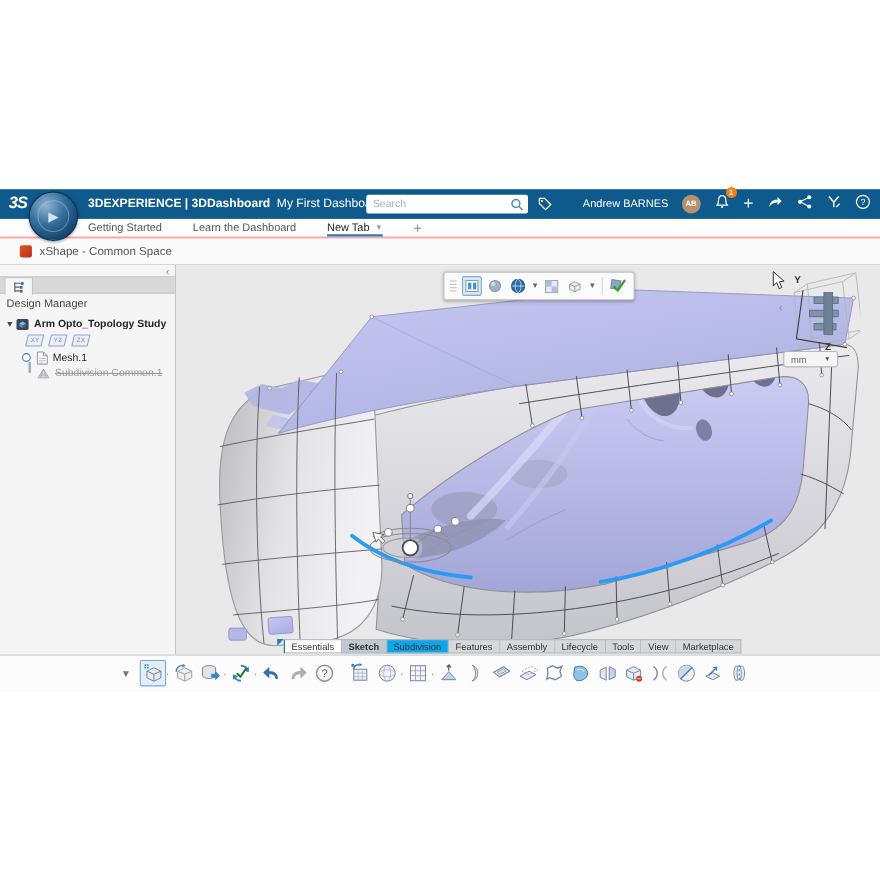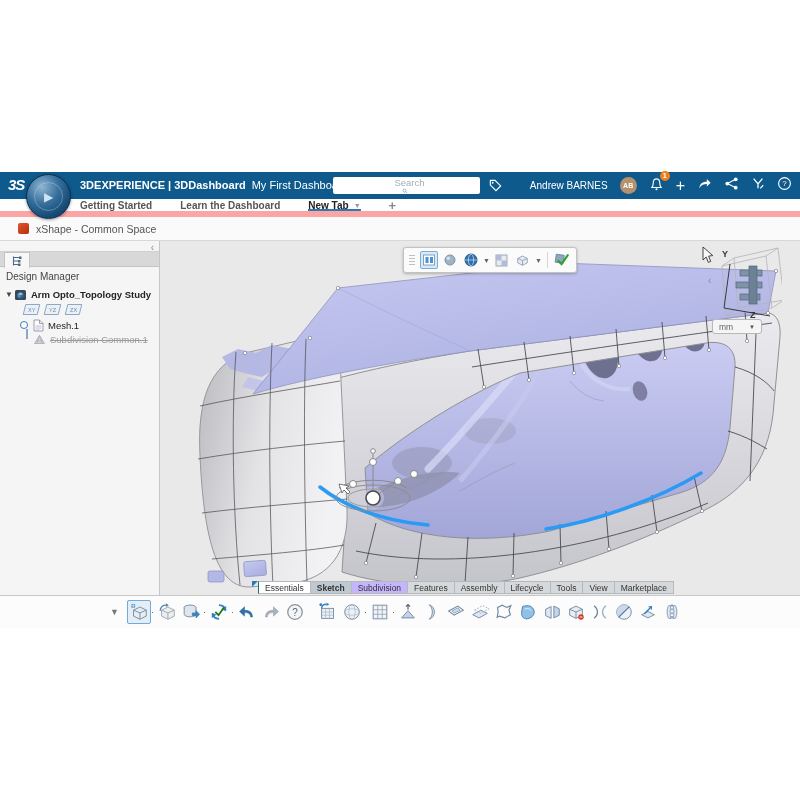--- a/index.html
+++ b/index.html
@@ -11,32 +11,32 @@
   .topbar { position:absolute; top:0; left:0; right:0; height:37px; background:#0e5a8c; }
   .logo3ds { position:absolute; left:8px; top:4px; color:#fff; font-size:15px; font-weight:bold; font-style:italic; letter-spacing:-1px; }
   .compass { position:absolute; left:26px; top:2px; width:45px; height:45px; border-radius:50%; z-index:9;
     background:radial-gradient(circle at 35% 28%, #8fb4d2, #36709c 40%, #164a74 72%, #0b3354 100%);
     border:1px solid #0a3150; box-shadow:0 1px 3px rgba(0,0,0,.4); }
   .compass::before { content:""; position:absolute; inset:7px; border-radius:50%; border:1px solid rgba(200,225,245,.35); }
   .compass::after { content:"\25B6"; position:absolute; left:0; right:0; top:50%; transform:translateY(-52%); text-align:center; color:#cfe3f2; font-size:12px; }
   .brand { position:absolute; left:80px; top:7px; color:#fff; font-size:11px; white-space:nowrap; display:flex; align-items:center; gap:6px; }
   .brand b { font-weight:bold; }
   .brand .chev { font-size:8px; color:#cfe0ee; }
-  .searchbox { position:absolute; left:333px; top:5px; width:147px; height:17px; background:#fff; border-radius:2px; display:flex; align-items:center;flex-direction:column; }
+  .searchbox { position:absolute; left:333px; top:5px; width:147px; height:17px; background:#fff; border-radius:2px; display:flex; align-items:center; }
   .searchbox .ph { flex:1; padding-left:6px; font-size:9.5px; color:#9fb0bc; }
   .tagwrap { position:absolute; left:488px; top:6px; }
   .usercluster { position:absolute; right:8px; top:0; height:27px; display:flex; align-items:center; gap:12px; }
   .uname { color:#fff; font-size:10px; white-space:nowrap; }
   .avatar { width:17px; height:17px; border-radius:50%; background:#b5916e; color:#fff; font-size:7px; font-weight:bold; display:flex; align-items:center; justify-content:center; }
   .bellwrap { position:relative; }
   .badge { position:absolute; top:-5px; right:-6px; min-width:10px; height:10px; border-radius:50%; background:#f08019; color:#fff; font-size:7px; font-weight:bold; display:flex; align-items:center; justify-content:center; }
   .plusicon { color:#fff; font-size:16px; font-weight:300; line-height:1; }
 
   
-  .tabrow { position:absolute; top:27px; left:0; right:0; height:18px; background:#fff; border-bottom:6px solid #fca5a5; display:flex; align-items:stretch; padding-left:80px;font-weight:bold; }
+  .tabrow { position:absolute; top:27px; left:0; right:0; height:18px; background:#fff; border-bottom:2px solid #fca5a5; display:flex; align-items:stretch; padding-left:80px; }
   .dtab { display:flex; align-items:center; font-size:10px; color:#555; margin-right:28px; white-space:nowrap; }
   .dtab.active { color:#222; box-shadow:inset 0 -2px 0 #2a7ab5; }
   .dtab .tchev { font-size:7px; color:#999; margin-left:5px; }
   .addtab { display:flex; align-items:center; font-size:13px; color:#888; }
 
   
   .apptitlebar { position:absolute; top:45px; left:0; right:0; height:23px; background:#fafafa; }
   .xicon { position:absolute; left:18px; top:6px; width:11px; height:11px; border-radius:2px; background:linear-gradient(135deg,#e2552b,#b92d12); }
   .apptitle { position:absolute; left:36px; top:6px; font-size:10.5px; color:#555; }
 
@@ -77,21 +77,21 @@
   .units { position:absolute; left:552px; top:78px; width:50px; height:15px; background:#f5f5f5; border:1px solid #b8b8b8; border-radius:3px; display:flex; align-items:center; justify-content:space-between; padding:0 6px; }
   .units .uv { font-size:8.5px; color:#666; }
   .units .ua { font-size:6px; color:#555; }
 
   
   .abar-tabs { position:absolute; left:252px; top:409px; display:flex; align-items:flex-end; z-index:5; }
   .tabmark { width:0; height:13px; border-top:6px solid #2a7ab5; border-right:6px solid transparent; }
   .atab { height:13px; display:flex; align-items:center; padding:0 6px; font-size:8.5px; color:#333; background:#d6d9db; border:1px solid #b6b9bb; border-left:none; white-space:nowrap; }
   .atab.t-white { background:#fff; border-left:1px solid #0f766e; }
   .atab.t-sketch { background:#bfc9d1;font-weight:bold; }
-  .atab.t-active { background:#c4b5fd; }
+  .atab.t-active { background:#0ea5e9; }
 
   .toolstrip { position:absolute; top:423px; left:0; right:0; height:33px; background:#fcfcfc; border-top:1px solid #c8c8c8; display:flex; align-items:center; padding-left:110px; }
   .strip-collapse { font-size:9px; color:#777; margin-right:8px; }
   .tbi { width:24px; height:24px; display:flex; align-items:center; justify-content:center; }
   .tbi svg { width:20px; height:20px; display:block; }
   .tbi.sel { border:1px solid #74a9d8; background:#e3eef8; border-radius:2px; }
   .ddot { font-size:9px; color:#555; width:4px; }
   .tgap { width:9px; }
   .hid { position:absolute; width:0; height:0; overflow:hidden; }
 </style>

